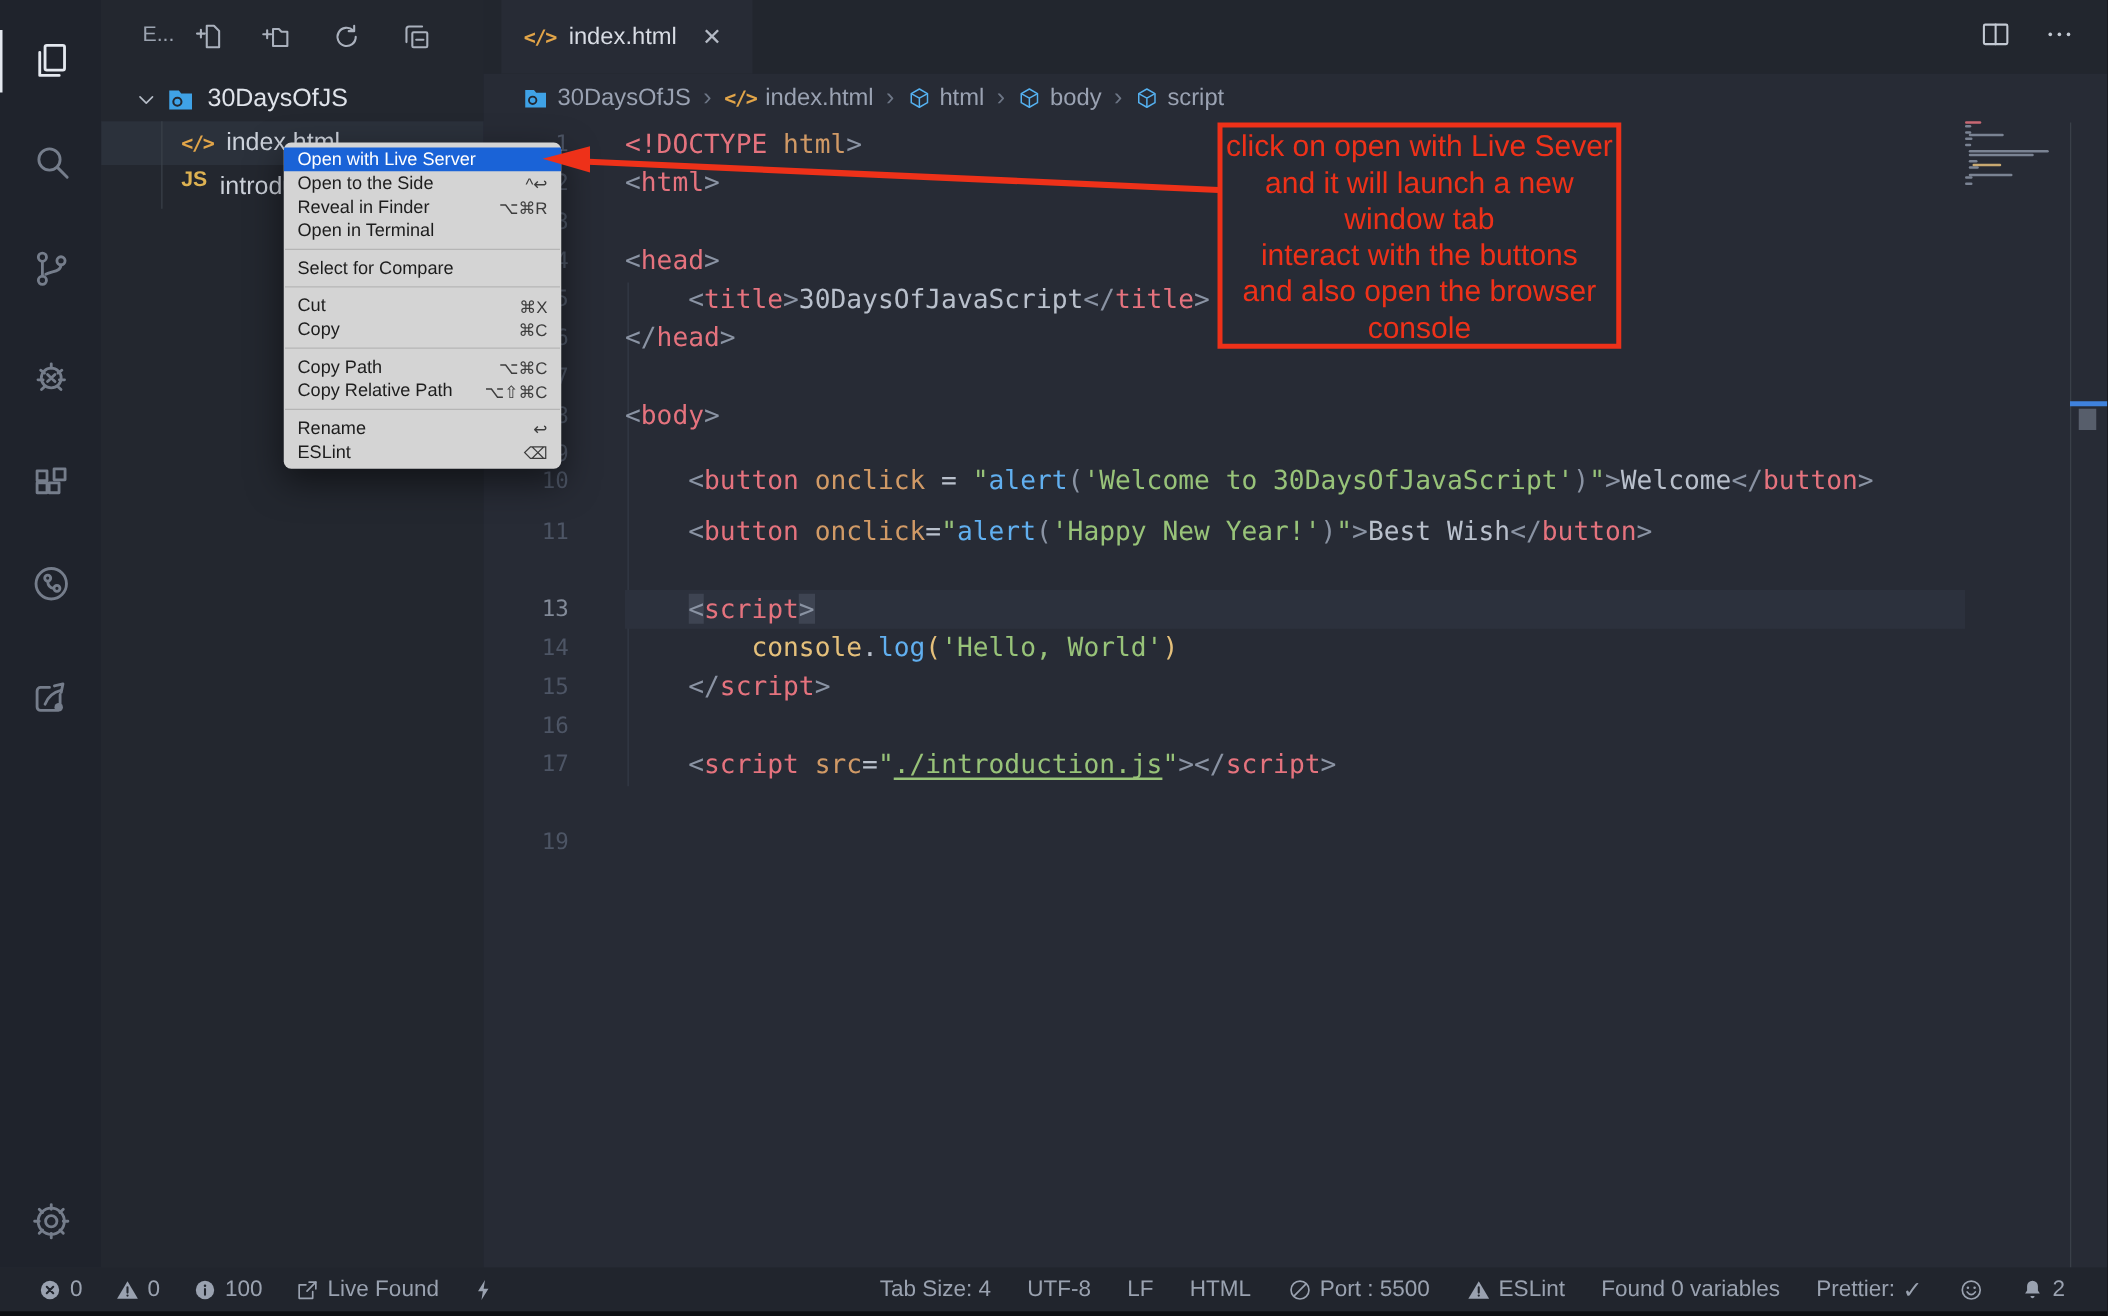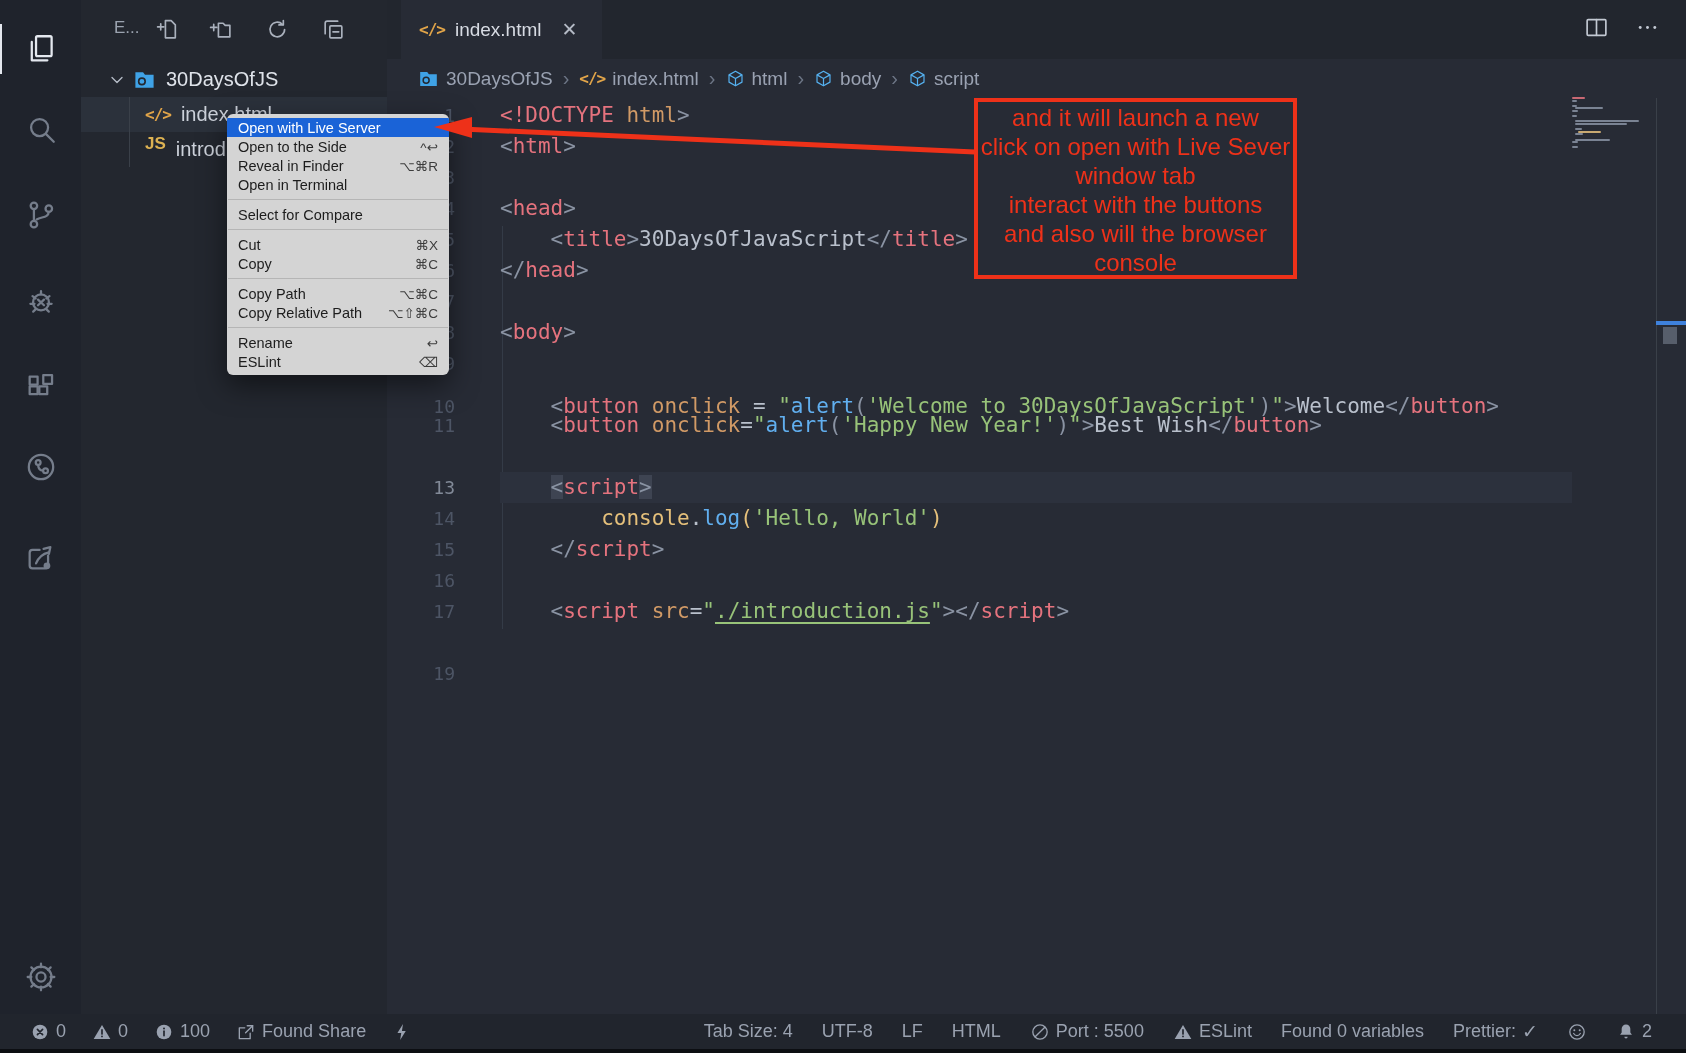--- a/index.html
+++ b/index.html
@@ -272,21 +272,21 @@
           <span class="ct"></span>
         </div>
         <div class="cl" style="top: 219px;">
           <span class="ln">8</span>
           <span class="ct"><span style="color: rgb(138, 147, 163);">&lt;</span><span style="color: rgb(229, 115, 126);">body</span><span style="color: rgb(138, 147, 163);">&gt;</span></span>
         </div>
         <div class="cl" style="top: 250px;">
           <span class="ln">9</span>
           <span class="ct"></span>
         </div>
-        <div class="cl" style="top: 293px;">
+        <div class="cl" style="top: 271px;">
           <span class="ln">10</span>
           <span class="ct"><span style="color: rgb(138, 147, 163);">    &lt;</span><span style="color: rgb(229, 115, 126);">button</span><span style="color: rgb(185, 192, 204);"> </span><span style="color: rgb(209, 154, 102);">onclick</span><span style="color: rgb(185, 192, 204);"> = </span><span style="color: rgb(152, 195, 121);">"</span><span style="color: rgb(97, 175, 239);">alert</span><span style="color: rgb(138, 147, 163);">(</span><span style="color: rgb(152, 195, 121);">'Welcome to 30DaysOfJavaScript'</span><span style="color: rgb(138, 147, 163);">)</span><span style="color: rgb(152, 195, 121);">"</span><span style="color: rgb(138, 147, 163);">&gt;</span><span style="color: rgb(185, 192, 204);">Welcome</span><span style="color: rgb(138, 147, 163);">&lt;/</span><span style="color: rgb(229, 115, 126);">button</span><span style="color: rgb(138, 147, 163);">&gt;</span></span>
         </div>
         <div class="cl" style="top: 312px;">
           <span class="ln">11</span>
           <span class="ct"><span style="color: rgb(138, 147, 163);">    &lt;</span><span style="color: rgb(229, 115, 126);">button</span><span style="color: rgb(185, 192, 204);"> </span><span style="color: rgb(209, 154, 102);">onclick</span><span style="color: rgb(185, 192, 204);">=</span><span style="color: rgb(152, 195, 121);">"</span><span style="color: rgb(97, 175, 239);">alert</span><span style="color: rgb(138, 147, 163);">(</span><span style="color: rgb(152, 195, 121);">'Happy New Year!'</span><span style="color: rgb(138, 147, 163);">)</span><span style="color: rgb(152, 195, 121);">"</span><span style="color: rgb(138, 147, 163);">&gt;</span><span style="color: rgb(185, 192, 204);">Best Wish</span><span style="color: rgb(138, 147, 163);">&lt;/</span><span style="color: rgb(229, 115, 126);">button</span><span style="color: rgb(138, 147, 163);">&gt;</span></span>
         </div>
         <div class="cl cur" style="top: 374px;">
           <span class="ln">13</span>
           <span class="ct"><span style="color: rgb(138, 147, 163);">    </span><span class="m" style="color: rgb(138, 147, 163);">&lt;</span><span style="color: rgb(229, 115, 126);">script</span><span class="m" style="color: rgb(138, 147, 163);">&gt;</span></span>
@@ -383,25 +383,25 @@
         <span class="sc">⌫</span>
       </div>
     </div>
 
   <svg class="red-svg">
     <rect x="976" y="100" width="319" height="177" fill="none" style="stroke:var(--red,#ee3119)" stroke-width="4"></rect>
     <line x1="975" y1="152" x2="462" y2="129" style="stroke:var(--red,#ee3119)" stroke-width="5"></line>
     <polygon points="434,127 472,117 472,138" style="fill:var(--red,#ee3119)"></polygon>
   </svg>
   <div class="anno" id="anno">
+      <div>click on open with Live Sever</div>
       <div>and it will launch a new</div>
-      <div>click on open with Live Sever</div>
       <div>window tab</div>
       <div>interact with the buttons</div>
-      <div>and also will the browser</div>
+      <div>and also open the browser</div>
       <div>console</div>
     </div>
 
   <div class="status">
     <div class="st-group" id="stL">
         <div class="st-item">
           <span style="display: inline-block; width: 20px; height: 20px;">
             <svg viewBox="0 0 24 24" fill="none" stroke="currentColor" stroke-width="1.6" stroke-linecap="round" stroke-linejoin="round">
               <circle cx="12" cy="12" r="8.8" fill="currentColor" stroke="none"></circle>
               <path d="M8.9 8.9l6.2 6.2M15.1 8.9l-6.2 6.2" stroke="#21252d" stroke-width="2"></path>
@@ -430,21 +430,21 @@
           <span>100</span>
         </div>
         <div class="st-item">
           <span style="display: inline-block; width: 20px; height: 20px;">
             <svg viewBox="0 0 24 24" fill="none" stroke="currentColor" stroke-width="1.6" stroke-linecap="round" stroke-linejoin="round">
               <path d="M13.5 4.5H20v6.5"></path>
               <path d="M20 4.5l-8.5 8.5"></path>
               <path d="M17 13.5V20H4V7h6.5"></path>
             </svg>
           </span>
-          <span>Found Share</span>
+          <span>Live Found</span>
         </div>
         <div class="st-item">
           <span style="display: inline-block; width: 20px; height: 20px;">
             <svg viewBox="0 0 24 24" fill="none" stroke="currentColor" stroke-width="1.6" stroke-linecap="round" stroke-linejoin="round">
               <path d="M13.2 2.5L6.5 13.2h4.6l-1.3 8.3 6.7-10.7h-4.6z" fill="currentColor" stroke="none"></path>
             </svg>
           </span>
         </div>
       </div>
     <div class="st-group" id="stR">

